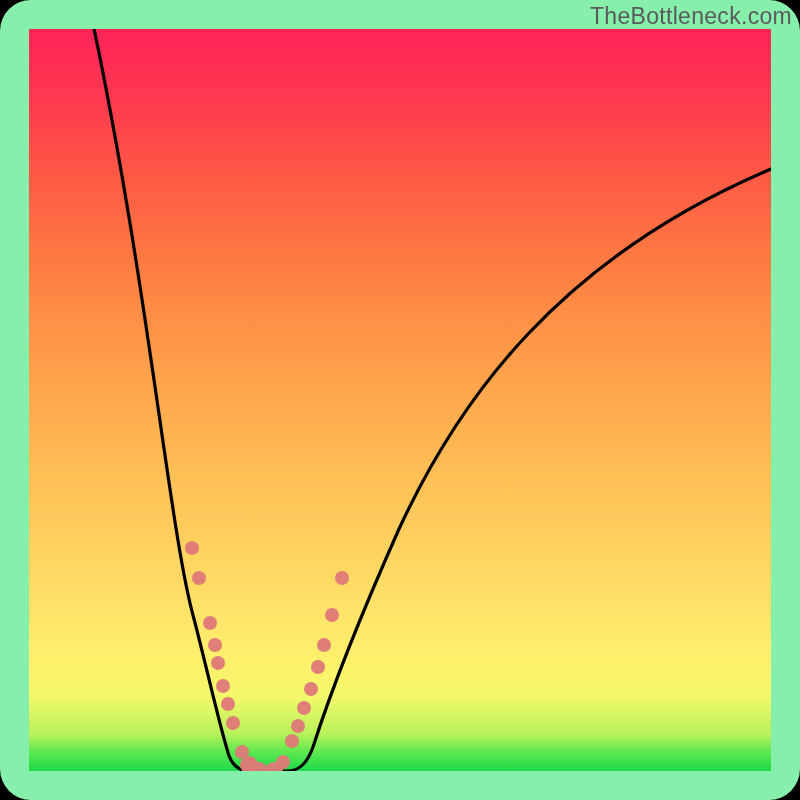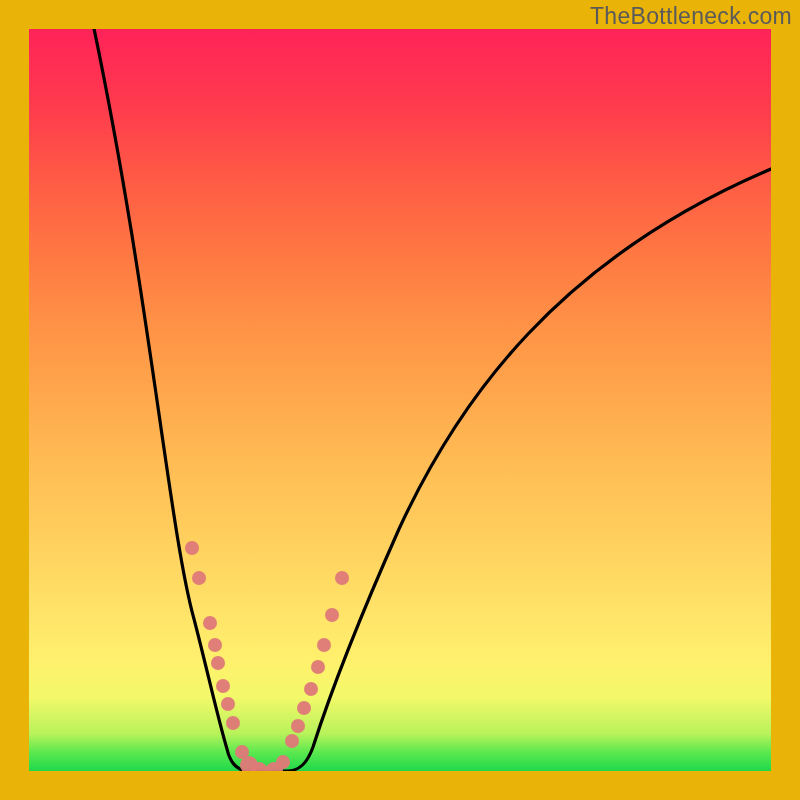--- a/index.html
+++ b/index.html
@@ -1,21 +1,22 @@
 <!DOCTYPE html>
 <html><head>
 <meta charset="utf-8">
 <style>
   * { margin: 0; padding: 0; box-sizing: border-box; }
   html, body { width: 800px; height: 800px; overflow: hidden; background: #000; }
   .frame {
     position: absolute;
     left: 0; top: 0;
     width: 800px; height: 800px;
-    background: #eab308;
+    background: #86efac;
+    border-radius: 31px;
   }
   .plot {
     position: absolute;
     left: 29px;
     top: 29px;
     width: 742px;
     height: 742px;
     background: linear-gradient(to top,
       #1fd94a 0%,
       #5be84f 2.5%,

